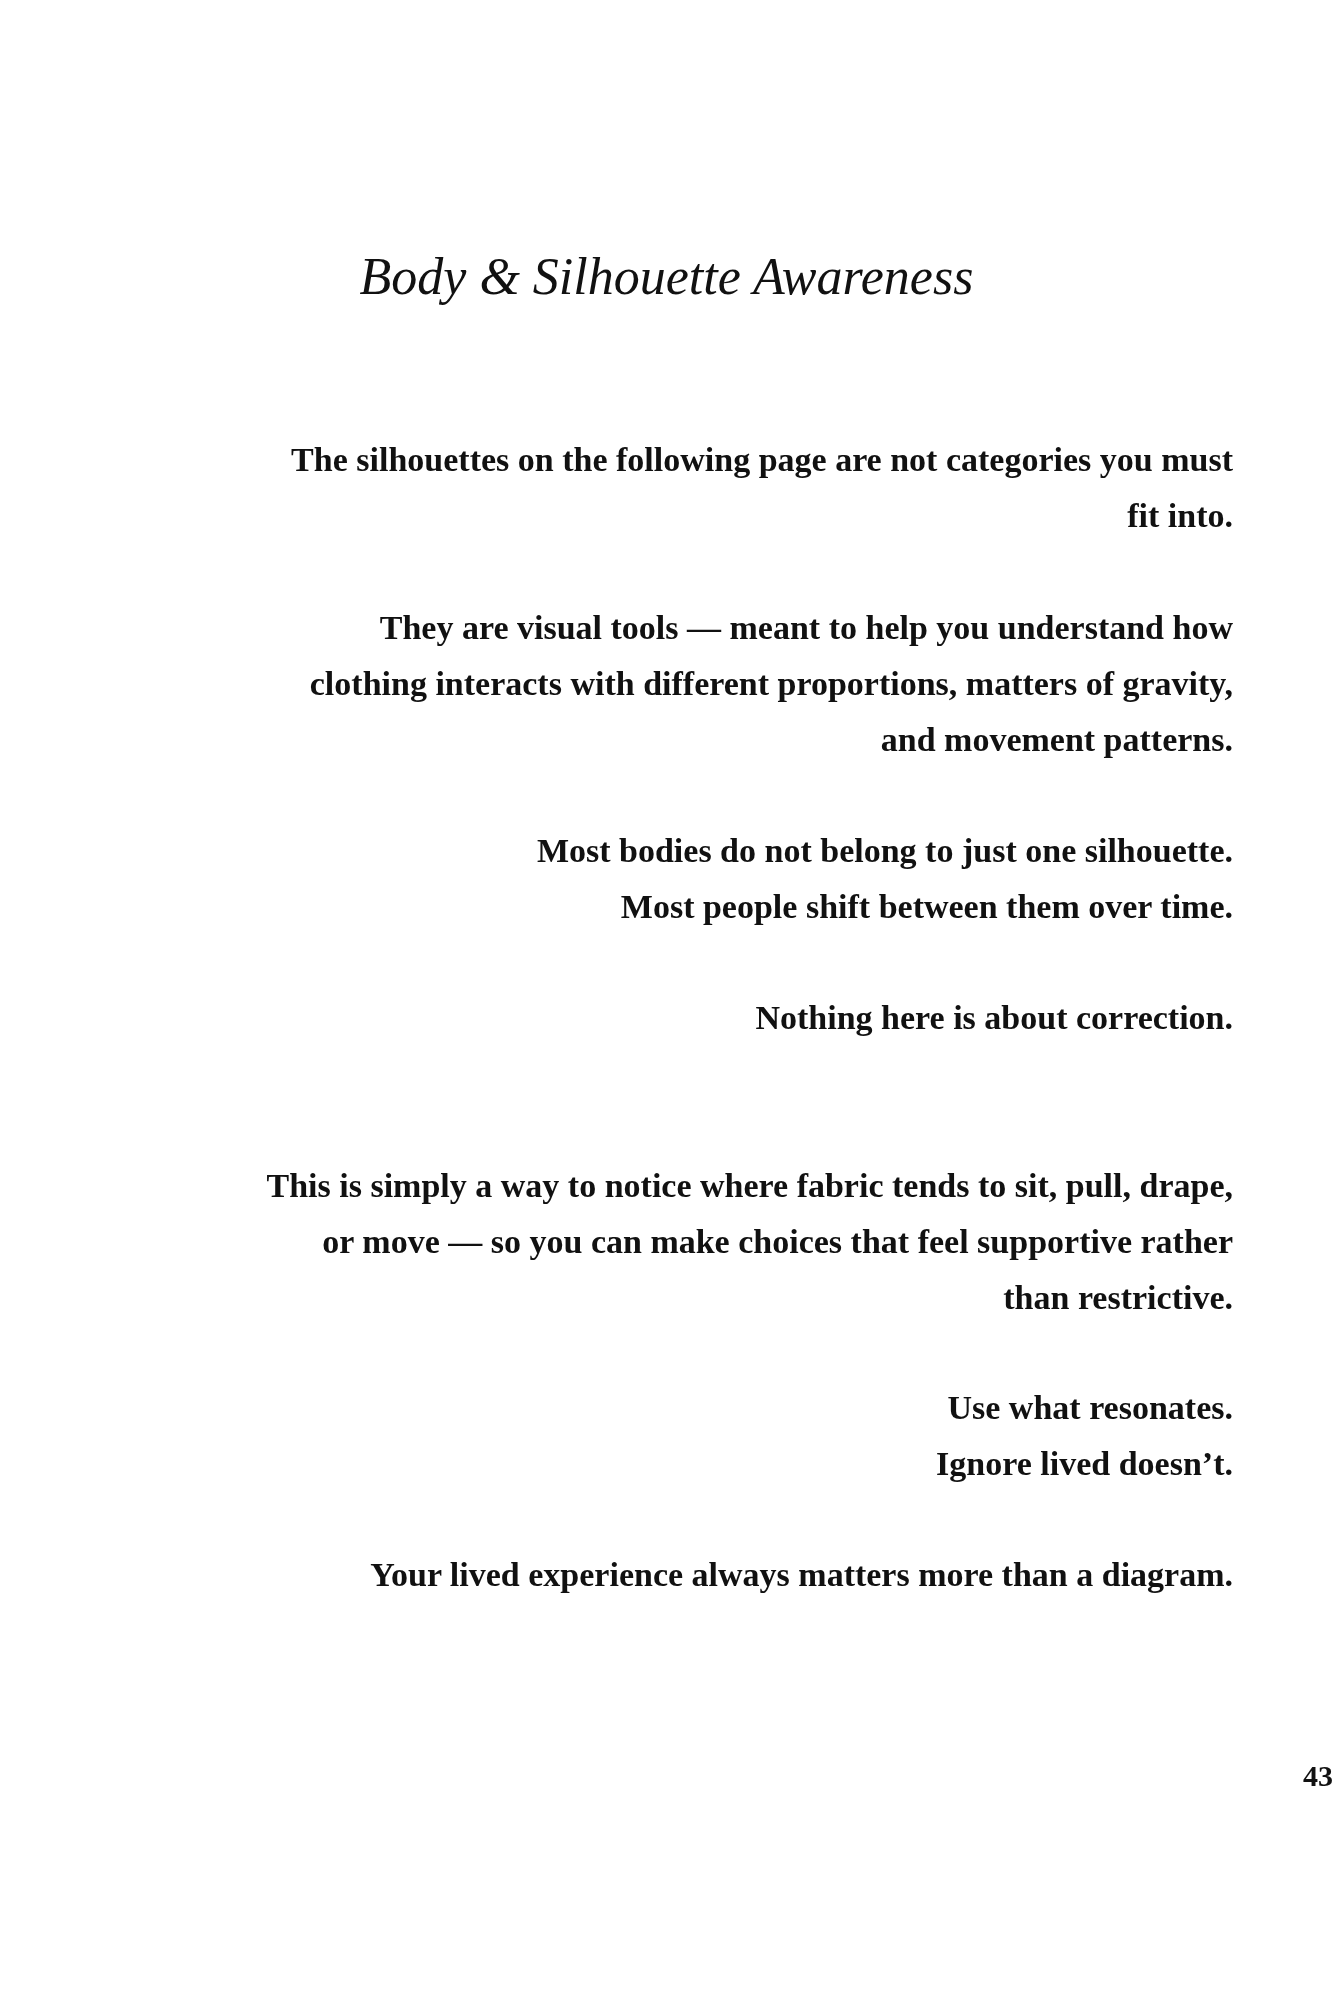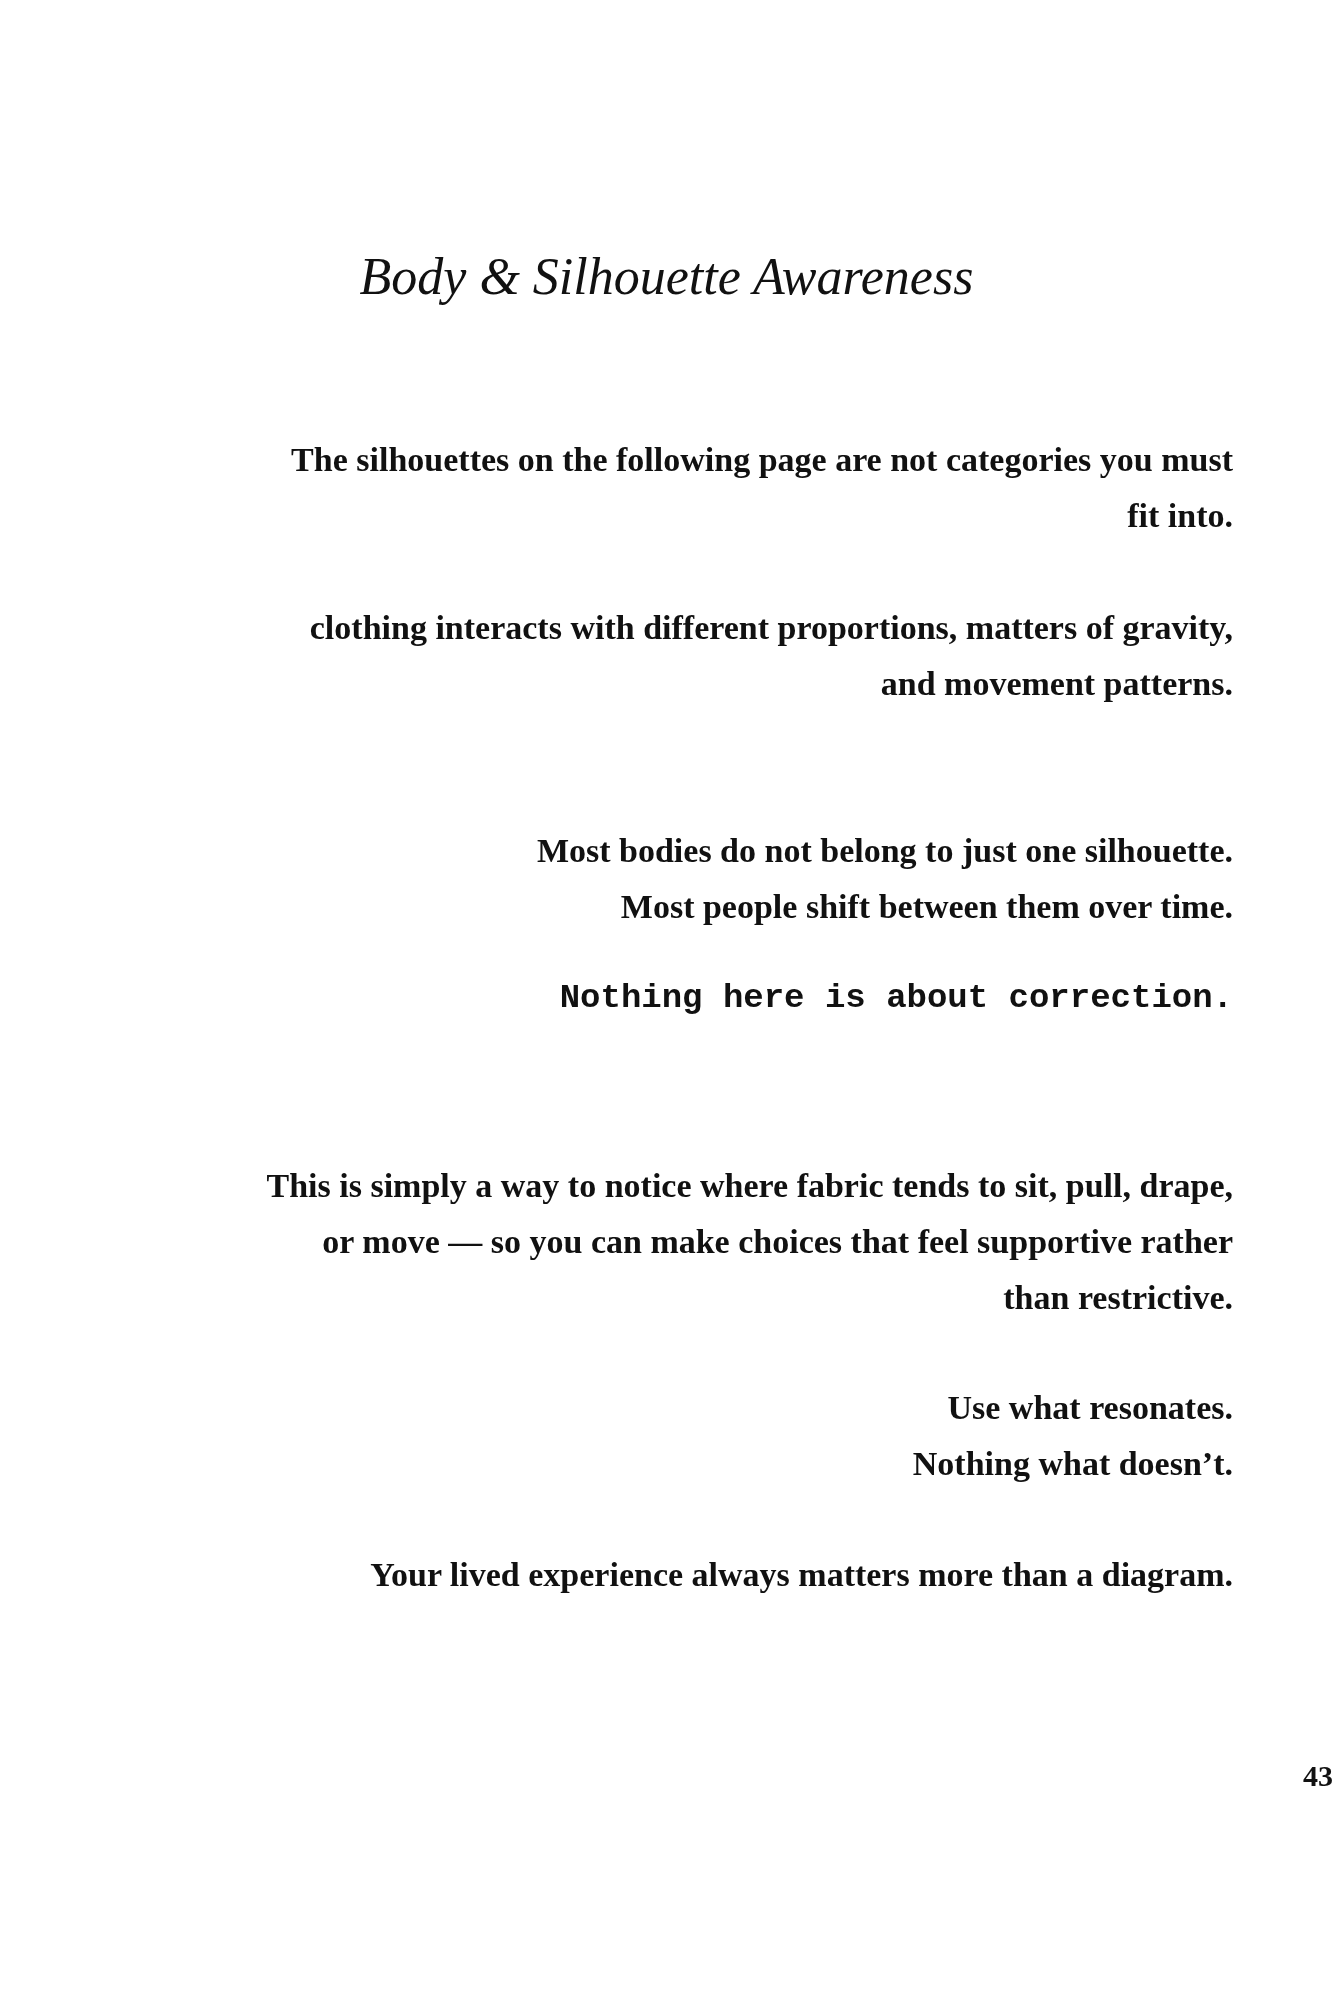--- a/index.html
+++ b/index.html
@@ -45,21 +45,21 @@
       line-height: 56px;
       margin: 0;
     }
     .para .line {
       display: block;
       white-space: nowrap;
     }
     #p1 { top: 432px; }
     #p2 { top: 600px; }
     #p3 { top: 823px; }
-    #p4 { top: 970px; font-family: Liberation Mono, monospace; }
+    #p4 { top: 990px; }
     #p5 { top: 1158px; }
     #p6 { top: 1380px; }
     #p7 { top: 1547px; }
     .page-number {
       position: absolute;
       left: 0;
       width: 1333px;
       top: 1756px;
       text-align: right;
       font-size: 30px;
@@ -73,20 +73,21 @@
 <div class="page">
 
   <h1 class="title">Body &amp; Silhouette Awareness</h1>
 
   <p class="para" id="p1">
     <span class="line">The silhouettes on the following page are not categories you must</span>
     <span class="line">fit into.</span>
   </p>
 
   <p class="para" id="p2">
+    <span class="line">They are visual tools — meant to help you understand how</span>
     <span class="line">clothing interacts with different proportions, matters of gravity,</span>
     <span class="line">and movement patterns.</span>
   </p>
 
   <p class="para" id="p3">
     <span class="line">Most bodies do not belong to just one silhouette.</span>
     <span class="line">Most people shift between them over time.</span>
   </p>
 
   <p class="para" id="p4">
@@ -94,21 +95,21 @@
   </p>
 
   <p class="para" id="p5">
     <span class="line">This is simply a way to notice where fabric tends to sit, pull, drape,</span>
     <span class="line">or move — so you can make choices that feel supportive rather</span>
     <span class="line">than restrictive.</span>
   </p>
 
   <p class="para" id="p6">
     <span class="line">Use what resonates.</span>
-    <span class="line">Nothing what doesn’t.</span>
+    <span class="line">Ignore lived doesn’t.</span>
   </p>
 
   <p class="para" id="p7">
     <span class="line">Your lived experience always matters more than a diagram.</span>
   </p>
 
   <div class="page-number">43</div>
 
 </div>
 

